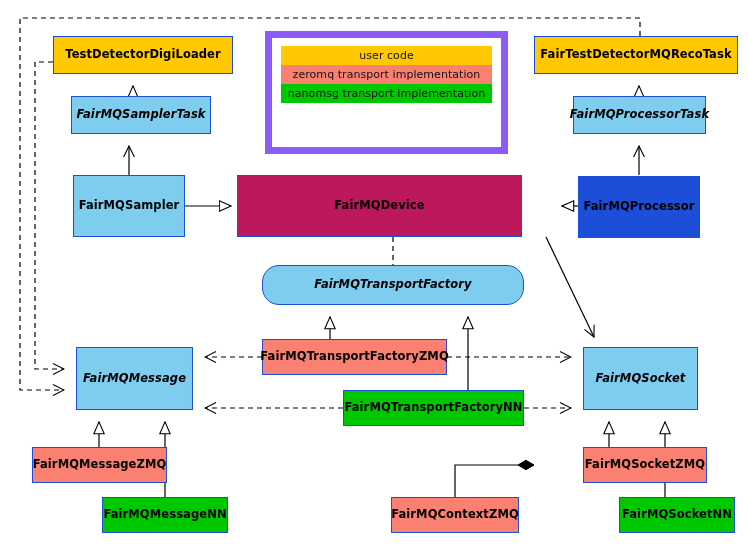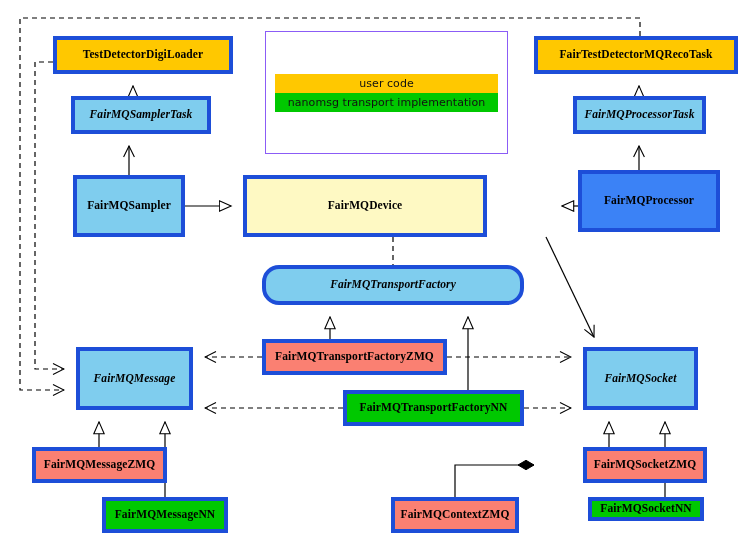--- a/index.html
+++ b/index.html
@@ -18,43 +18,42 @@
   svg.layer {
     position: absolute;
     left: 0;
     top: 0;
     width: 748px;
     height: 549px;
   }
   .node-box {
     position: absolute;
     box-sizing: border-box;
-    border: 4px solid #1d4ed8;
+    border: 1px solid #1d4ed8;
     display: flex;
     align-items: center;
     justify-content: center;
     text-align: center;
     font-size: 11.5px;
     font-weight: bold;
     color: #000000;
     line-height: 1.15;
     letter-spacing: 0.1px;
-    font-family: Liberation Serif, serif;
   }
   .node-box.abstract {
     font-style: italic;
   }
   .legend-panel {
     position: absolute;
     box-sizing: border-box;
-    border: 1px solid #8b5cf6;
+    border: 7px solid #8b5cf6;
     background: #ffffff;
     display: flex;
     flex-direction: column;
-    justify-content: center;
+    justify-content: flex-start;
     padding: 8px 9px;
   }
   .legend-row {
     box-sizing: border-box;
     height: 19px;
     display: flex;
     align-items: center;
     justify-content: center;
     font-size: 11px;
     font-weight: normal;
@@ -123,34 +122,35 @@
       <path d="M665,497 L665,422" marker-end="url(#hollow-tri)"></path>
 
       <path d="M455,497 L455,465 L534,465" marker-end="url(#filled-diamond)"></path>
     </g>
   </svg>
 
   <div id="node-layer">
       <div class="node-box" style="left: 53px; top: 36px; width: 180px; height: 38px; background: rgb(255, 200, 0);">TestDetectorDigiLoader</div>
       <div class="node-box abstract" style="left: 63px; top: 96px; width: 140px; height: 38px; background: rgb(127, 205, 238); margin-left: 8px;">FairMQSamplerTask</div>
       <div class="node-box" style="left: 73px; top: 175px; width: 112px; height: 62px; background: rgb(127, 205, 238);">FairMQSampler</div>
-      <div class="node-box" style="left: 243px; top: 175px; width: 244px; height: 62px; background: #fef9c3;">FairMQDevice</div>
-      <div class="node-box" style="left: 578px; top: 170px; width: 142px; height: 62px; background: #3b82f6;">FairMQProcessor</div>
+      <div class="node-box" style="left: 237px; top: 175px; width: 285px; height: 62px; background: #be185d;">FairMQDevice</div>
+      <div class="node-box" style="left: 578px; top: 176px; width: 122px; height: 62px; background: #1d4ed8;">FairMQProcessor</div>
       <div class="node-box" style="left: 534px; top: 36px; width: 204px; height: 38px; background: rgb(255, 200, 0);">FairTestDetectorMQRecoTask</div>
       <div class="node-box abstract" style="left: 573px; top: 96px; width: 133px; height: 38px; background: rgb(127, 205, 238);">FairMQProcessorTask</div>
       <div class="node-box abstract" style="left: 262px; top: 265px; width: 262px; height: 40px; background: rgb(127, 205, 238); border-radius: 17px;">FairMQTransportFactory</div>
       <div class="node-box" style="left: 262px; top: 339px; width: 185px; height: 36px; background: rgb(250, 128, 114);">FairMQTransportFactoryZMQ</div>
       <div class="node-box" style="left: 343px; top: 390px; width: 181px; height: 36px; background: rgb(0, 200, 0);">FairMQTransportFactoryNN</div>
       <div class="node-box abstract" style="left: 76px; top: 347px; width: 117px; height: 63px; background: rgb(127, 205, 238);">FairMQMessage</div>
       <div class="node-box abstract" style="left: 583px; top: 347px; width: 115px; height: 63px; background: rgb(127, 205, 238); text-align: right;">FairMQSocket</div>
       <div class="node-box" style="left: 32px; top: 447px; width: 135px; height: 36px; background: rgb(250, 128, 114);">FairMQMessageZMQ</div>
       <div class="node-box" style="left: 102px; top: 497px; width: 126px; height: 36px; background: rgb(0, 200, 0);">FairMQMessageNN</div>
       <div class="node-box" style="left: 551px; top: 447px; width: 124px; height: 36px; background: rgb(250, 128, 114); margin-left: 32px;">FairMQSocketZMQ</div>
-      <div class="node-box" style="left: 588px; top: 497px; width: 116px; height: 24px; background: rgb(0, 200, 0);">FairMQSocketNN</div>
+      <div class="node-box" style="left: 619px; top: 497px; width: 116px; height: 36px; background: rgb(0, 200, 0);">FairMQSocketNN</div>
       <div class="node-box" style="left: 391px; top: 497px; width: 128px; height: 36px; background: rgb(250, 128, 114);">FairMQContextZMQ</div>
     </div>
 
   <div class="legend-panel" style="left:265px; top:31px; width:243px; height:123px;">
     <div class="legend-row" style="background: rgb(255, 200, 0);">user code</div>
+    <div class="legend-row" style="background: rgb(250, 128, 114);">zeromq transport implementation</div>
     <div class="legend-row" style="background: rgb(0, 200, 0);">nanomsg transport implementation</div>
   </div>
 
 </div>
 
 </body></html>

